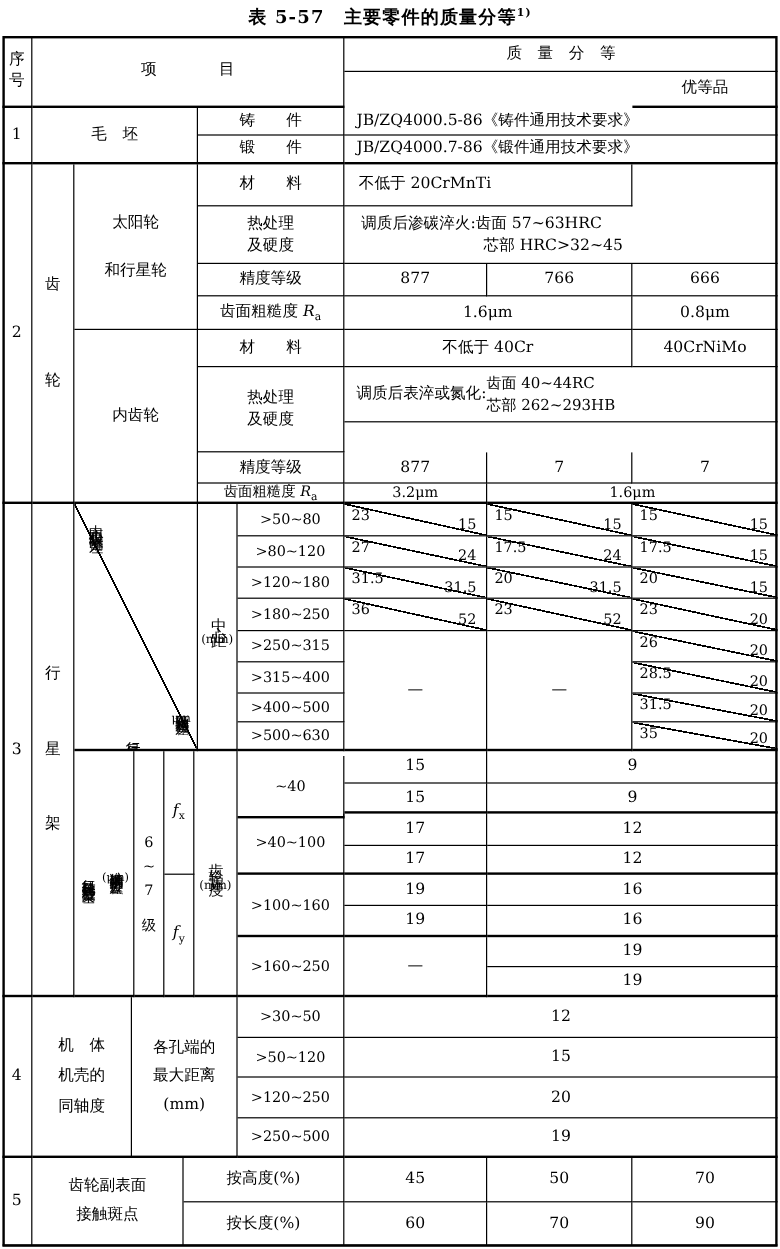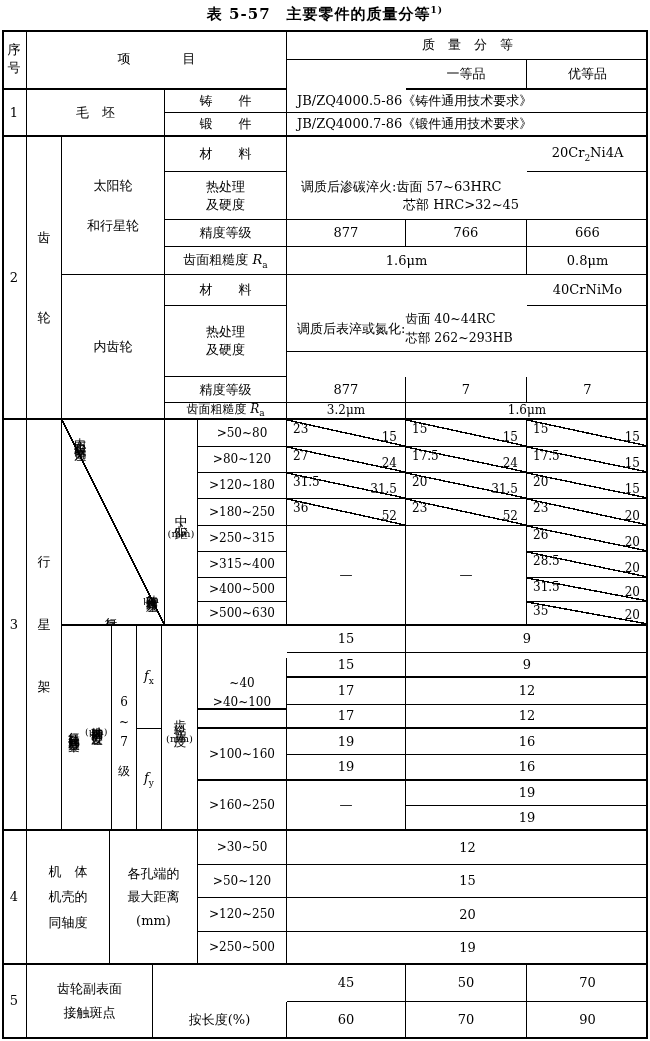--- a/index.html
+++ b/index.html
@@ -39,23 +39,20 @@
 
     <div class="cell bb2" style="left:0;top:0;width:25px;height:60px;">
         <span style="width:16px;text-align:center;">序号</span>
       </div>
     <div class="cell bb2" style="left:25px;top:0;width:260px;height:60px;">
         <span>项　　　　目</span>
       </div>
     <div class="cell nbr" style="left:285px;top:0;width:361px;height:30px;">
         <span>质　量　分　等</span>
       </div>
-    <div class="cell bb2" style="left:404px;top:30px;width:121px;height:30px;">
-        <span>一等品</span>
-      </div>
     <div class="cell bb2 nbr" style="left:525px;top:30px;width:121px;height:30px;">
         <span>优等品</span>
       </div>
 
     <div class="cell bb2" style="left:0;top:60px;width:25px;height:47px;">
         <span>1</span>
       </div>
     <div class="cell bb2" style="left:25px;top:60px;width:138px;height:47px;">
         <span>毛　坯</span>
       </div>
@@ -80,23 +77,23 @@
       <span>轮</span>
     </div>
     <div class="cell col" style="left:60px;top:107px;width:103px;height:138px;gap:22px;">
       <span>太阳轮</span>
       <span>和行星轮</span>
     </div>
 
     <div class="cell" style="left:163px;top:107px;width:122px;height:35px;">
         <span>材　　料</span>
       </div>
-    <div class="cell nbr" style="left:525px;top:107px;width:121px;height:35px;">
-      <span><span>20Cr</span><sub>2</sub><span>Ni4A</span></span>
-    </div>
+    <div class="cell left" style="left:285px;top:107px;width:240px;height:35px;padding-left:12px;">
+        <span>不低于 20CrMnTi</span>
+      </div>
 
     <div class="cell col" style="left:163px;top:142px;width:122px;height:48px;">
       <span>热处理</span>
       <span>及硬度</span>
     </div>
     <div class="cell nbr col" style="left:285px;top:142px;width:361px;height:48px;align-items:flex-start;">
       <span style="padding-left:14px;">调质后渗碳淬火:齿面 57~63HRC</span>
       <span style="padding-left:116px;">芯部 HRC&gt;32~45</span>
     </div>
 
@@ -122,20 +119,23 @@
     <div class="cell nbr" style="left:525px;top:217px;width:121px;height:28px;">
         <span>0.8μm</span>
       </div>
 
     <div class="cell bb2" style="left:60px;top:245px;width:103px;height:145px;">
         <span>内齿轮</span>
       </div>
 
     <div class="cell" style="left:163px;top:245px;width:122px;height:31px;">
         <span>材　　料</span>
+      </div>
+    <div class="cell" style="left:285px;top:245px;width:240px;height:31px;">
+        <span>不低于 40Cr</span>
       </div>
     <div class="cell nbr" style="left:525px;top:245px;width:121px;height:31px;">
         <span>40CrNiMo</span>
       </div>
 
     <div class="cell col" style="left:163px;top:276px;width:122px;height:71px;">
       <span>热处理</span>
       <span>及硬度</span>
     </div>
     <div class="cell nbr left" style="left:285px;top:276px;width:361px;height:46px;padding-left:10px;">
@@ -307,21 +307,21 @@
         <span><i>f</i><sub>x</sub></span>
       </div>
     <div class="cell bb2" style="left:135px;top:699px;width:25px;height:102px;">
         <span><i>f</i><sub>y</sub></span>
       </div>
     <div class="cell bb2 col" style="left:160px;top:596px;width:36px;height:205px;">
       <span class="vt" style="font-size:12.5px;letter-spacing:5px;">齿轮宽度</span>
       <span style="font-size:10px;margin-top:3px;">(mm)</span>
     </div>
 
-    <div class="cell small bb2" style="left:196px;top:628px;width:89px;height:52px;">
+    <div class="cell small bb2" style="left:196px;top:600px;width:89px;height:52px;">
         <span>~40</span>
       </div>
     <div class="cell small bb2" style="left:196px;top:648px;width:89px;height:51px;">
         <span>&gt;40~100</span>
       </div>
     <div class="cell small bb2" style="left:196px;top:699px;width:89px;height:52px;">
         <span>&gt;100~160</span>
       </div>
     <div class="cell small bb2" style="left:196px;top:751px;width:89px;height:50px;">
         <span>&gt;160~250</span>
@@ -414,20 +414,23 @@
         <span>19</span>
       </div>
 
     <div class="cell" style="left:0;top:935px;width:25px;height:73px;">
         <span>5</span>
       </div>
     <div class="cell col" style="left:25px;top:935px;width:126px;height:73px;gap:6px;">
       <span>齿轮副表面</span>
       <span>接触斑点</span>
     </div>
+    <div class="cell" style="left:151px;top:935px;width:134px;height:37px;">
+        <span>按高度(%)</span>
+      </div>
     <div class="cell" style="left:285px;top:935px;width:119px;height:37px;">
         <span>45</span>
       </div>
     <div class="cell" style="left:404px;top:935px;width:121px;height:37px;">
         <span>50</span>
       </div>
     <div class="cell nbr" style="left:525px;top:935px;width:121px;height:37px;">
         <span>70</span>
       </div>
     <div class="cell" style="left:151px;top:972px;width:134px;height:36px;">

